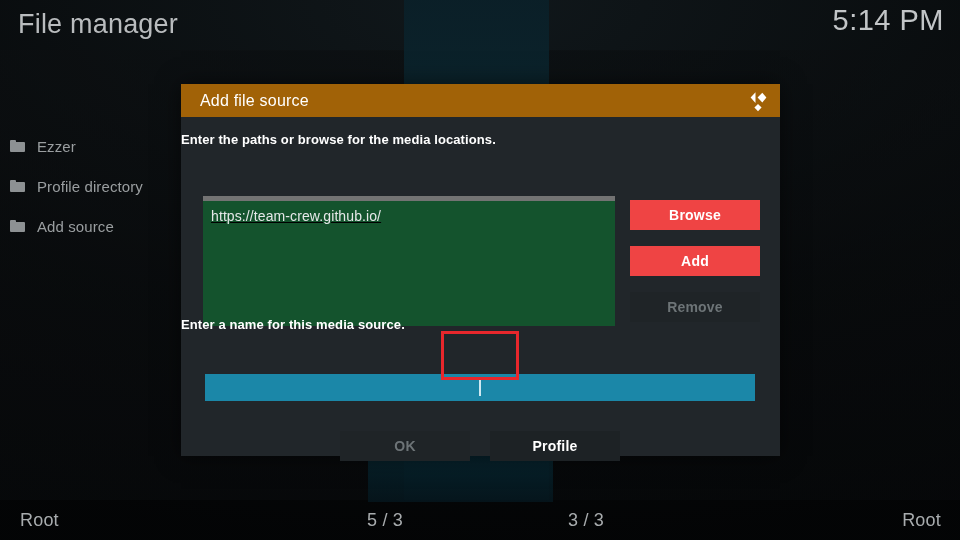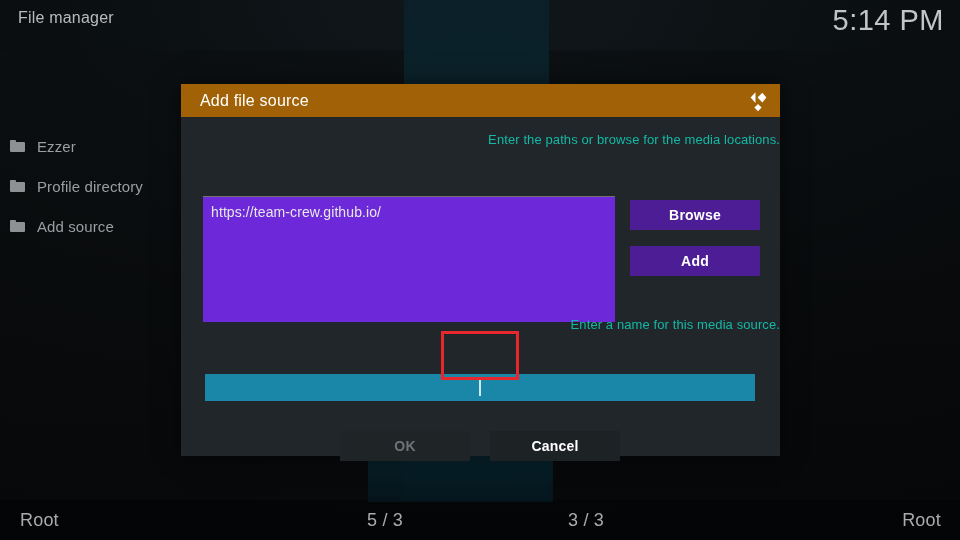--- a/index.html
+++ b/index.html
@@ -68,21 +68,21 @@
   
   #topbar {
     position: absolute;
     left: 0; top: 0;
     width: 960px; height: 56px;
   }
   #window-title {
     position: absolute;
     left: 18px;
     top: 9px;
-    font-size: 16px;
+    font-size: 27px;
     color: #b9bcbe;
     font-weight: 400;
     letter-spacing: 0.2px;
   }
   #clock {
     position: absolute;
     right: 16px;
     top: 4px;
     font-size: 29px;
     color: #c2c5c7;
@@ -172,57 +172,59 @@
     left: 0;
     top: 33px;
     width: 599px;
     height: 339px;
     background: #21262a;
   }
 
   .hint {
     position: absolute;
     width: 100%;
-    text-align: right;
+    text-align: left;
     font-size: 13px;
-    color: #14b8a6;
+    color: #ffffff;
     letter-spacing: 0.1px;
+    font-weight: bold;
   }
   #hint-paths { top: 15px; }
   #hint-name  { top: 200px; }
 
   
   #path-listbox {
     position: absolute;
     left: 22px;
     top: 79px;
     width: 412px;
     height: 125px;
-    background: #6d28d9;
-    border-top: 1px solid #737373;
+    background: #14532d;
+    border-top: 5px solid #737373;
+    text-decoration: underline;
   }
   .path-row {
     height: 30px;
     display: flex;
     align-items: center;
     padding-left: 8px;
   }
   .path-text {
     font-size: 14px;
     color: #e6e8e9;
     letter-spacing: 0.1px;
   }
 
   
   .side-btn {
     position: absolute;
     left: 449px;
     width: 130px;
     height: 30px;
-    background: #4c1d95;
+    background: #ef4444;
     display: flex;
     align-items: center;
     justify-content: center;
     font-size: 14px;
     font-weight: bold;
     color: #ffffff;
     letter-spacing: 0.2px;
   }
   #btn-browse { top: 83px; }
   #btn-add    { top: 129px; }
@@ -348,30 +350,31 @@
     <div class="hint" id="hint-paths">Enter the paths or browse for the media locations.</div>
 
     <div id="path-listbox">
       <div class="path-row">
         <span class="path-text">https://team-crew.github.io/</span>
       </div>
     </div>
 
     <div class="side-btn" id="btn-browse">Browse</div>
     <div class="side-btn" id="btn-add">Add</div>
+    <div class="side-btn" id="btn-remove">Remove</div>
 
     <div class="hint" id="hint-name">Enter a name for this media source.</div>
 
     <div id="name-input" placeholder="">
       <span id="name-value"></span>
       <span id="name-caret"></span>
     </div>
 
     <div class="action-btn" id="btn-ok">OK</div>
-    <div class="action-btn" id="btn-cancel">Cancel</div>
+    <div class="action-btn" id="btn-cancel">Profile</div>
 
   </div>
 </div>
 
 <div id="annotation-box"></div>
 
 <div id="footer">
   <span class="foot-text" id="foot-left">Root</span>
   <span class="foot-text" id="foot-count-l">5 / 3</span>
   <span class="foot-text" id="foot-count-r">3 / 3</span>

